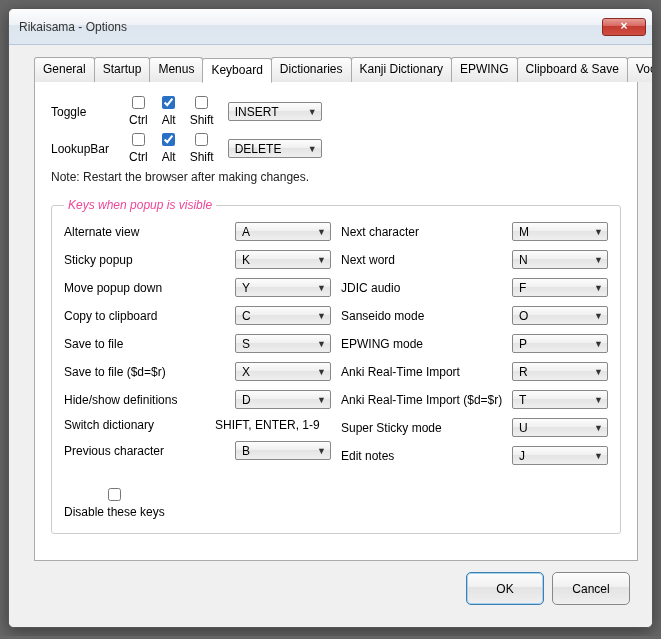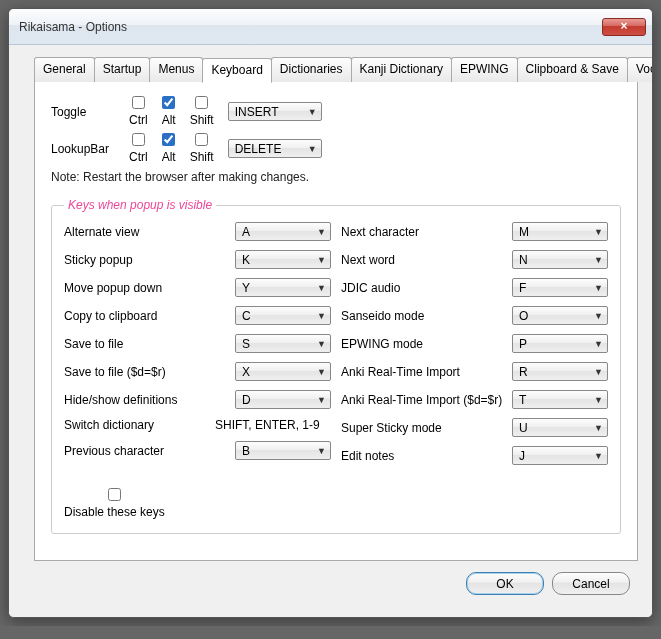--- a/index.html
+++ b/index.html
@@ -138,23 +138,23 @@
   }
   .dlg-buttons {
     display: flex;
     justify-content: flex-end;
     gap: 8px;
     padding: 10px 8px 8px 8px;
     background: #f0f0f0;
   }
   .btn {
     min-width: 78px;
-    height: 23px;
+    height: 33px;
     border: 1px solid #888;
-    border-radius: 10px;
+    border-radius: 5px;
     background: linear-gradient(to bottom, #fdfdfd 0%, #f0f0f0 45%, #e3e3e3 46%, #efefef 100%);
     font-size: 12px;
     cursor: pointer;
   }
   .btn.default {
     border: 1px solid #3c7fb1;
     box-shadow: 0 0 0 1px #a7d0ec inset;
   }
 </style>
 </head>

